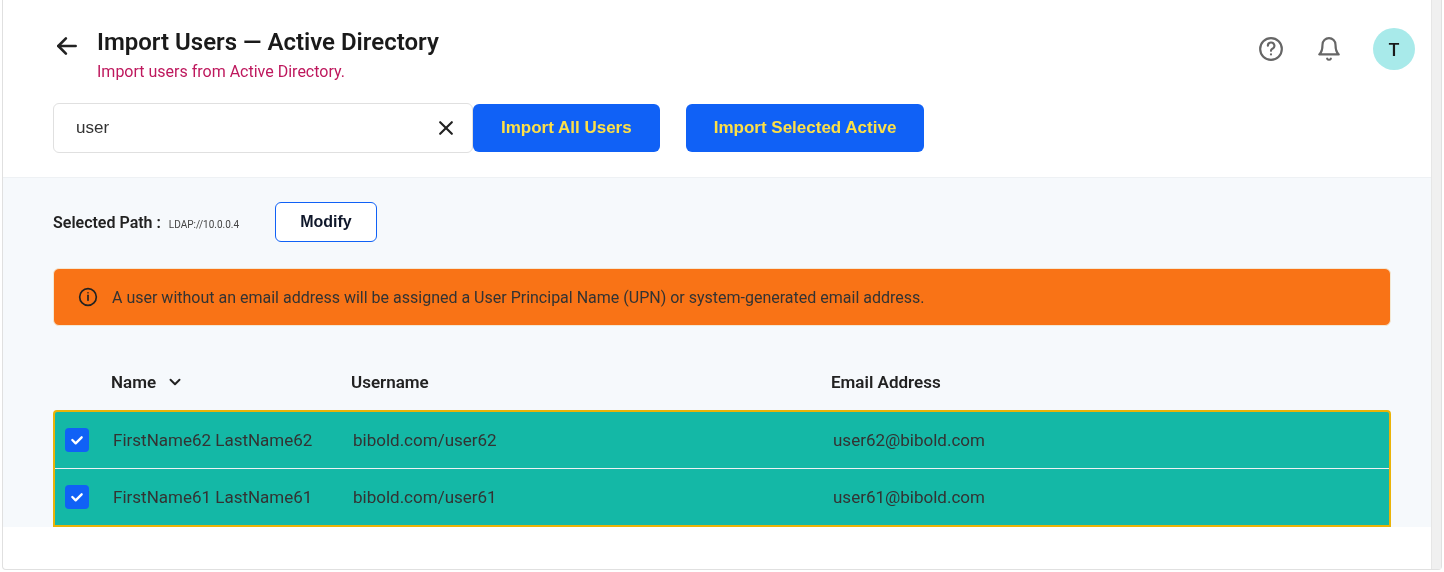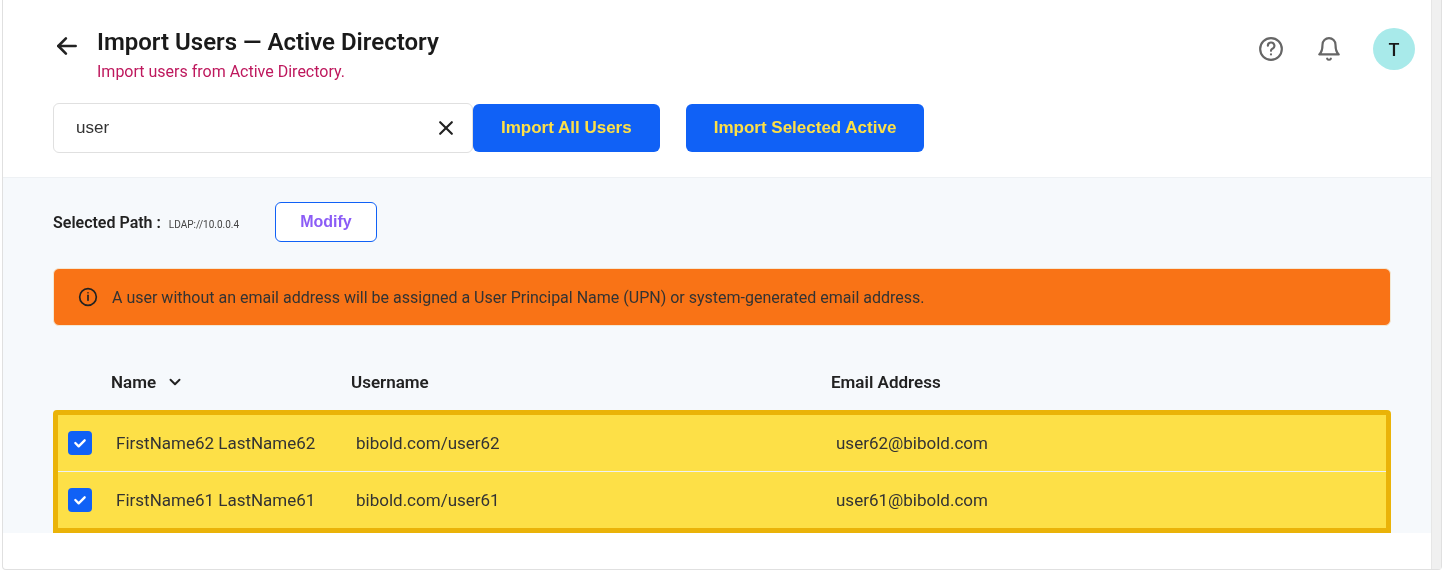--- a/index.html
+++ b/index.html
@@ -94,21 +94,21 @@
     }
     .dir-row {
       display: flex; align-items: center; gap: 36px;
       margin-bottom: 26px;
     }
     .dir-label { font-size: 16px; font-weight: 600; color: #222; }
     .dir-value { font-size: 10px; color: #444; font-weight: 400; margin-left: 4px; }
     .modify-btn {
       border: 1px solid #1061f6;
       background: #fff;
-      color: #8b5cf6;
+      color: #0f172a;
       font-size: 16px;
       font-weight: 600;
       padding: 10px 24px;
       border-radius: 6px;
       cursor: pointer;
     }
     .notice {
       background: #f97316;
       border: 1px solid #f3e8d4;
       border-radius: 6px;
@@ -126,21 +126,21 @@
       padding: 18px 10px 18px 10px;
       font-size: 17px;
       font-weight: 600;
       color: #222;
     }
     .col-check { width: 48px; }
     .col-name { width: 240px; display:flex; align-items:center; gap:10px; }
     .col-user { width: 480px; }
     .col-email { flex: 1; }
     .chev-down { display:inline-flex; }
-    .table-body { background: #fde047; border: 5px solid #eab308; border-radius: 4px 4px 0 0; }
+    .table-body { background: #14b8a6; border: 2px solid #eab308; border-radius: 4px 4px 0 0; }
     .row {
       display: flex; align-items: center;
       padding: 16px 10px;
       border-bottom: 1px solid #eef1f4;
       font-size: 17px;
       color: #333;
     }
     .row:last-child { border-bottom: none; }
     .checkbox {
       width: 24px; height: 24px;

